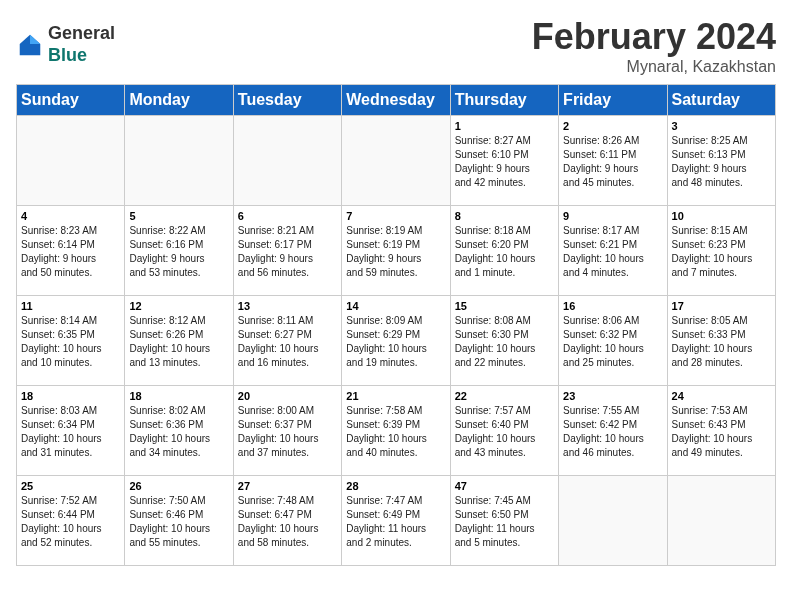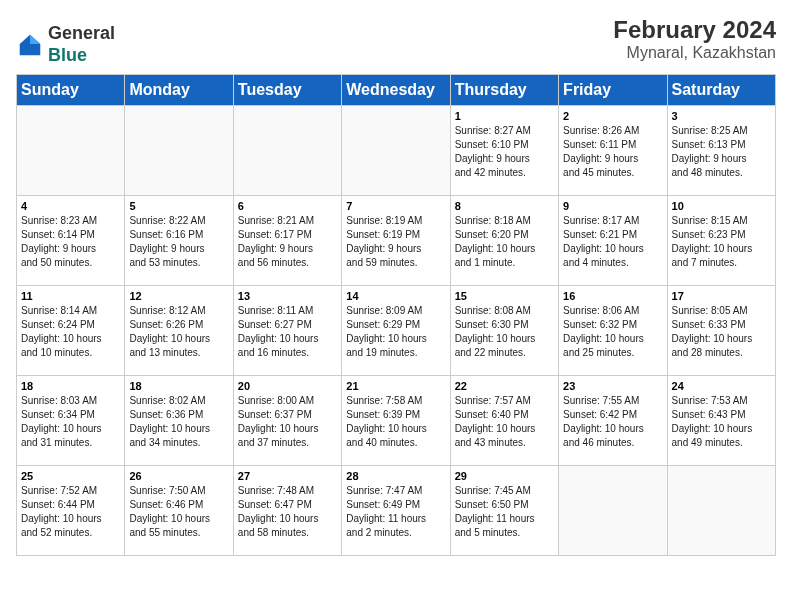--- a/index.html
+++ b/index.html
@@ -28,21 +28,21 @@
       line-height: 1.2;
     }
     .logo-general { color: #333; }
     .logo-blue { color: #0f766e; }
     .logo-icon {
       width: 28px;
       height: 28px;
     }
     .title-block { text-align: right; }
     .calendar-title {
-      font-size: 24px;
+      font-size: 36px;
       font-weight: bold;
       color: #333;
     }
     .calendar-subtitle {
       font-size: 16px;
       color: #555;
     }
     table {
       width: 100%;
       border-collapse: collapse;
@@ -186,21 +186,21 @@
           <div class="day-info" style="white-space: pre-line;">Sunrise: 8:15 AM
 Sunset: 6:23 PM
 Daylight: 10 hours
 and 7 minutes.</div>
         </td>
       </tr>
       <tr>
         <td>
           <div class="day-num">11</div>
           <div class="day-info" style="white-space: pre-line;">Sunrise: 8:14 AM
-Sunset: 6:24 PM
+Sunset: 6:35 PM
 Daylight: 10 hours
 and 10 minutes.</div>
         </td>
         <td>
           <div class="day-num">12</div>
           <div class="day-info" style="white-space: pre-line;">Sunrise: 8:12 AM
 Sunset: 6:26 PM
 Daylight: 10 hours
 and 13 minutes.</div>
         </td>
@@ -314,21 +314,21 @@
 and 58 minutes.</div>
         </td>
         <td>
           <div class="day-num">28</div>
           <div class="day-info" style="white-space: pre-line;">Sunrise: 7:47 AM
 Sunset: 6:49 PM
 Daylight: 11 hours
 and 2 minutes.</div>
         </td>
         <td>
-          <div class="day-num">29</div>
+          <div class="day-num">47</div>
           <div class="day-info" style="white-space: pre-line;">Sunrise: 7:45 AM
 Sunset: 6:50 PM
 Daylight: 11 hours
 and 5 minutes.</div>
         </td>
         <td class="empty-cell"></td>
         <td class="empty-cell"></td>
       </tr>
     </tbody>
 </table>

